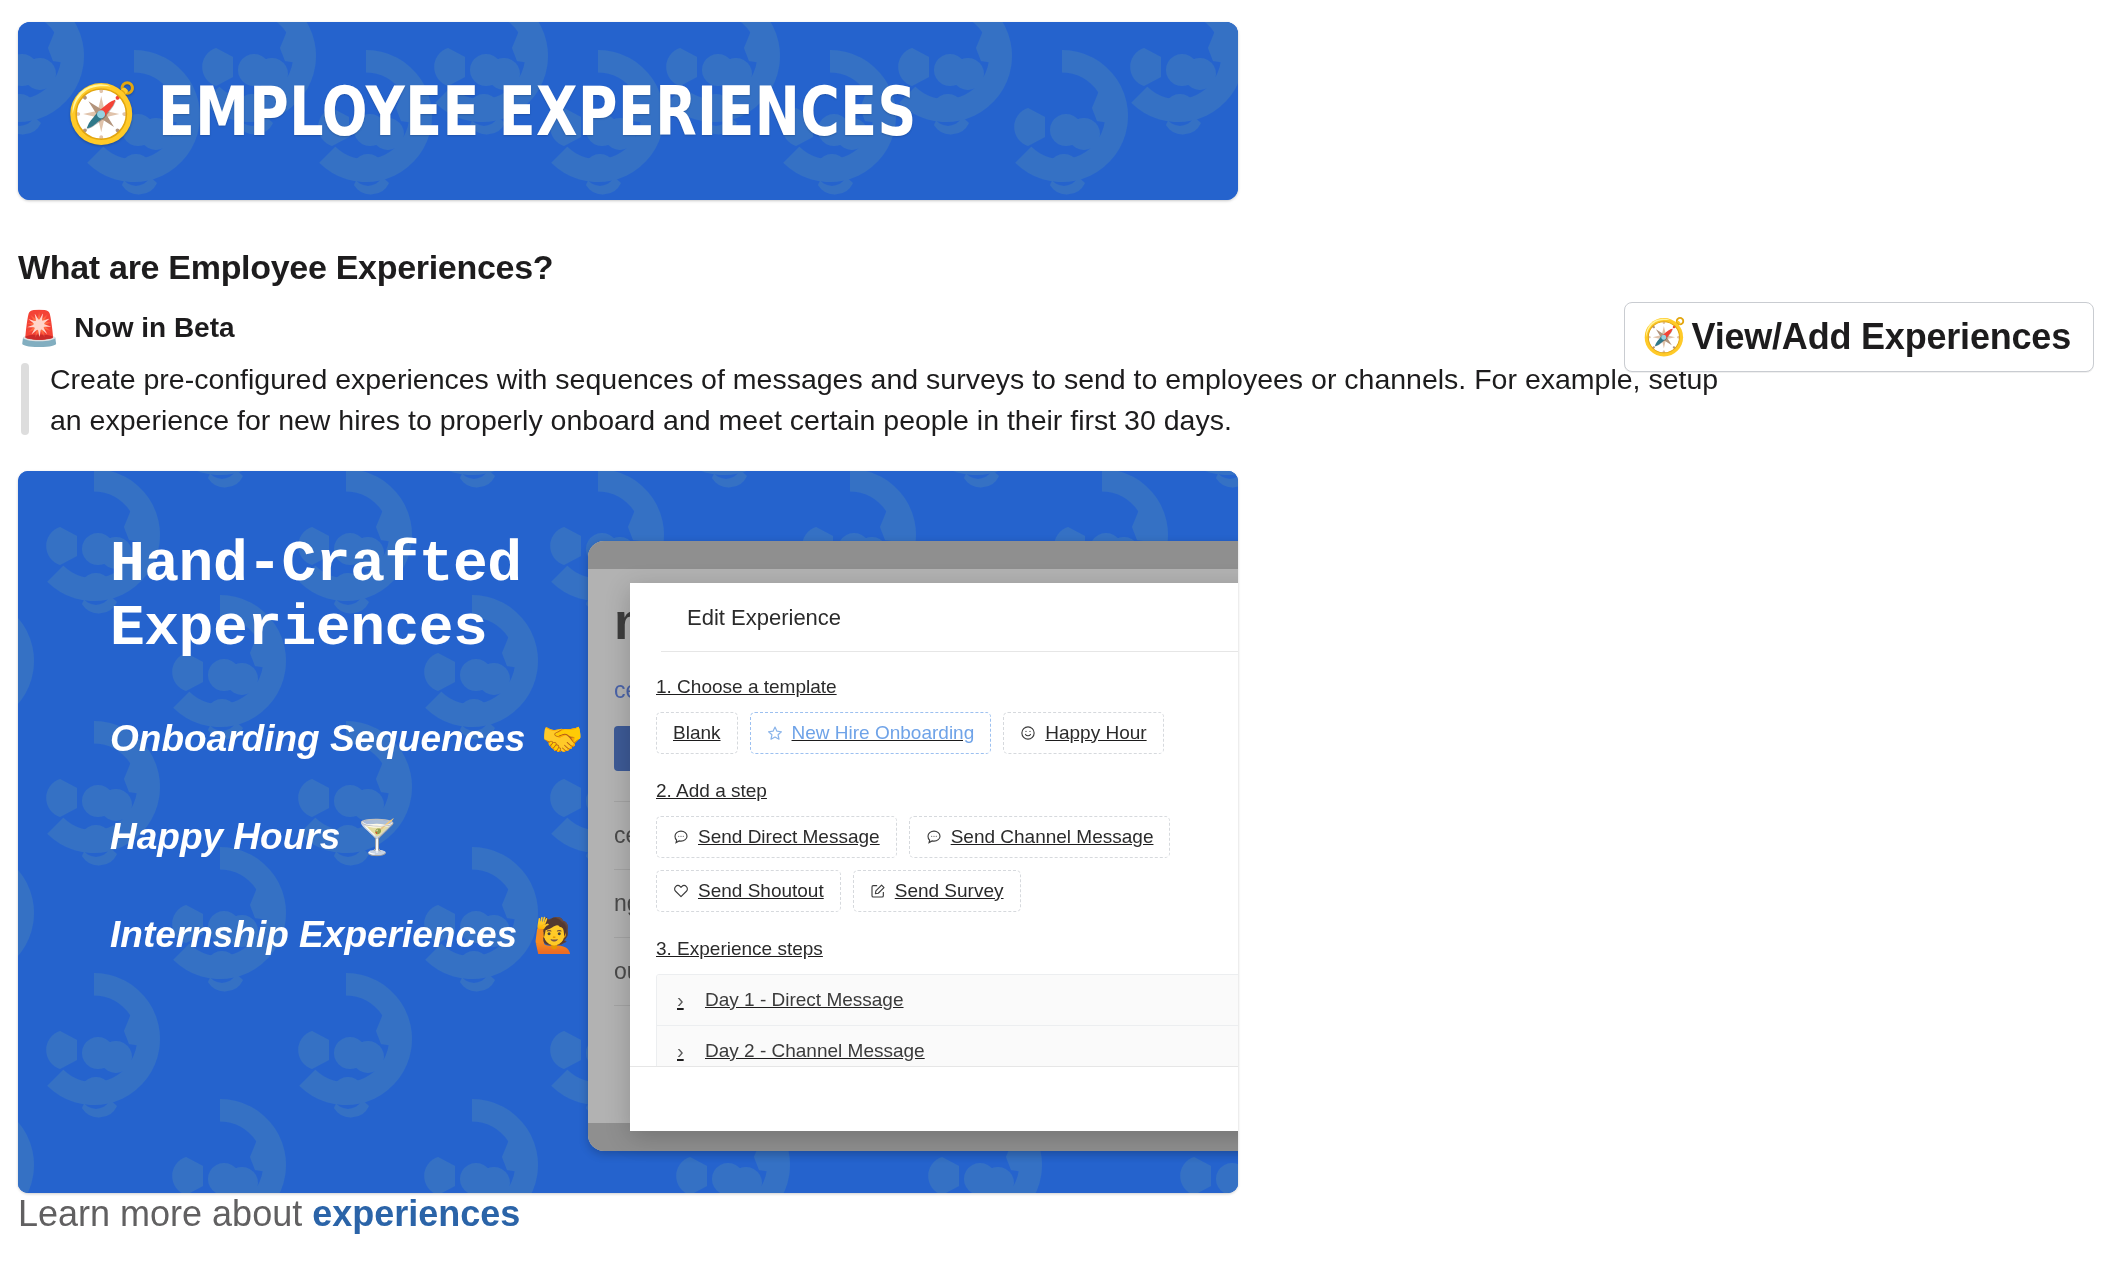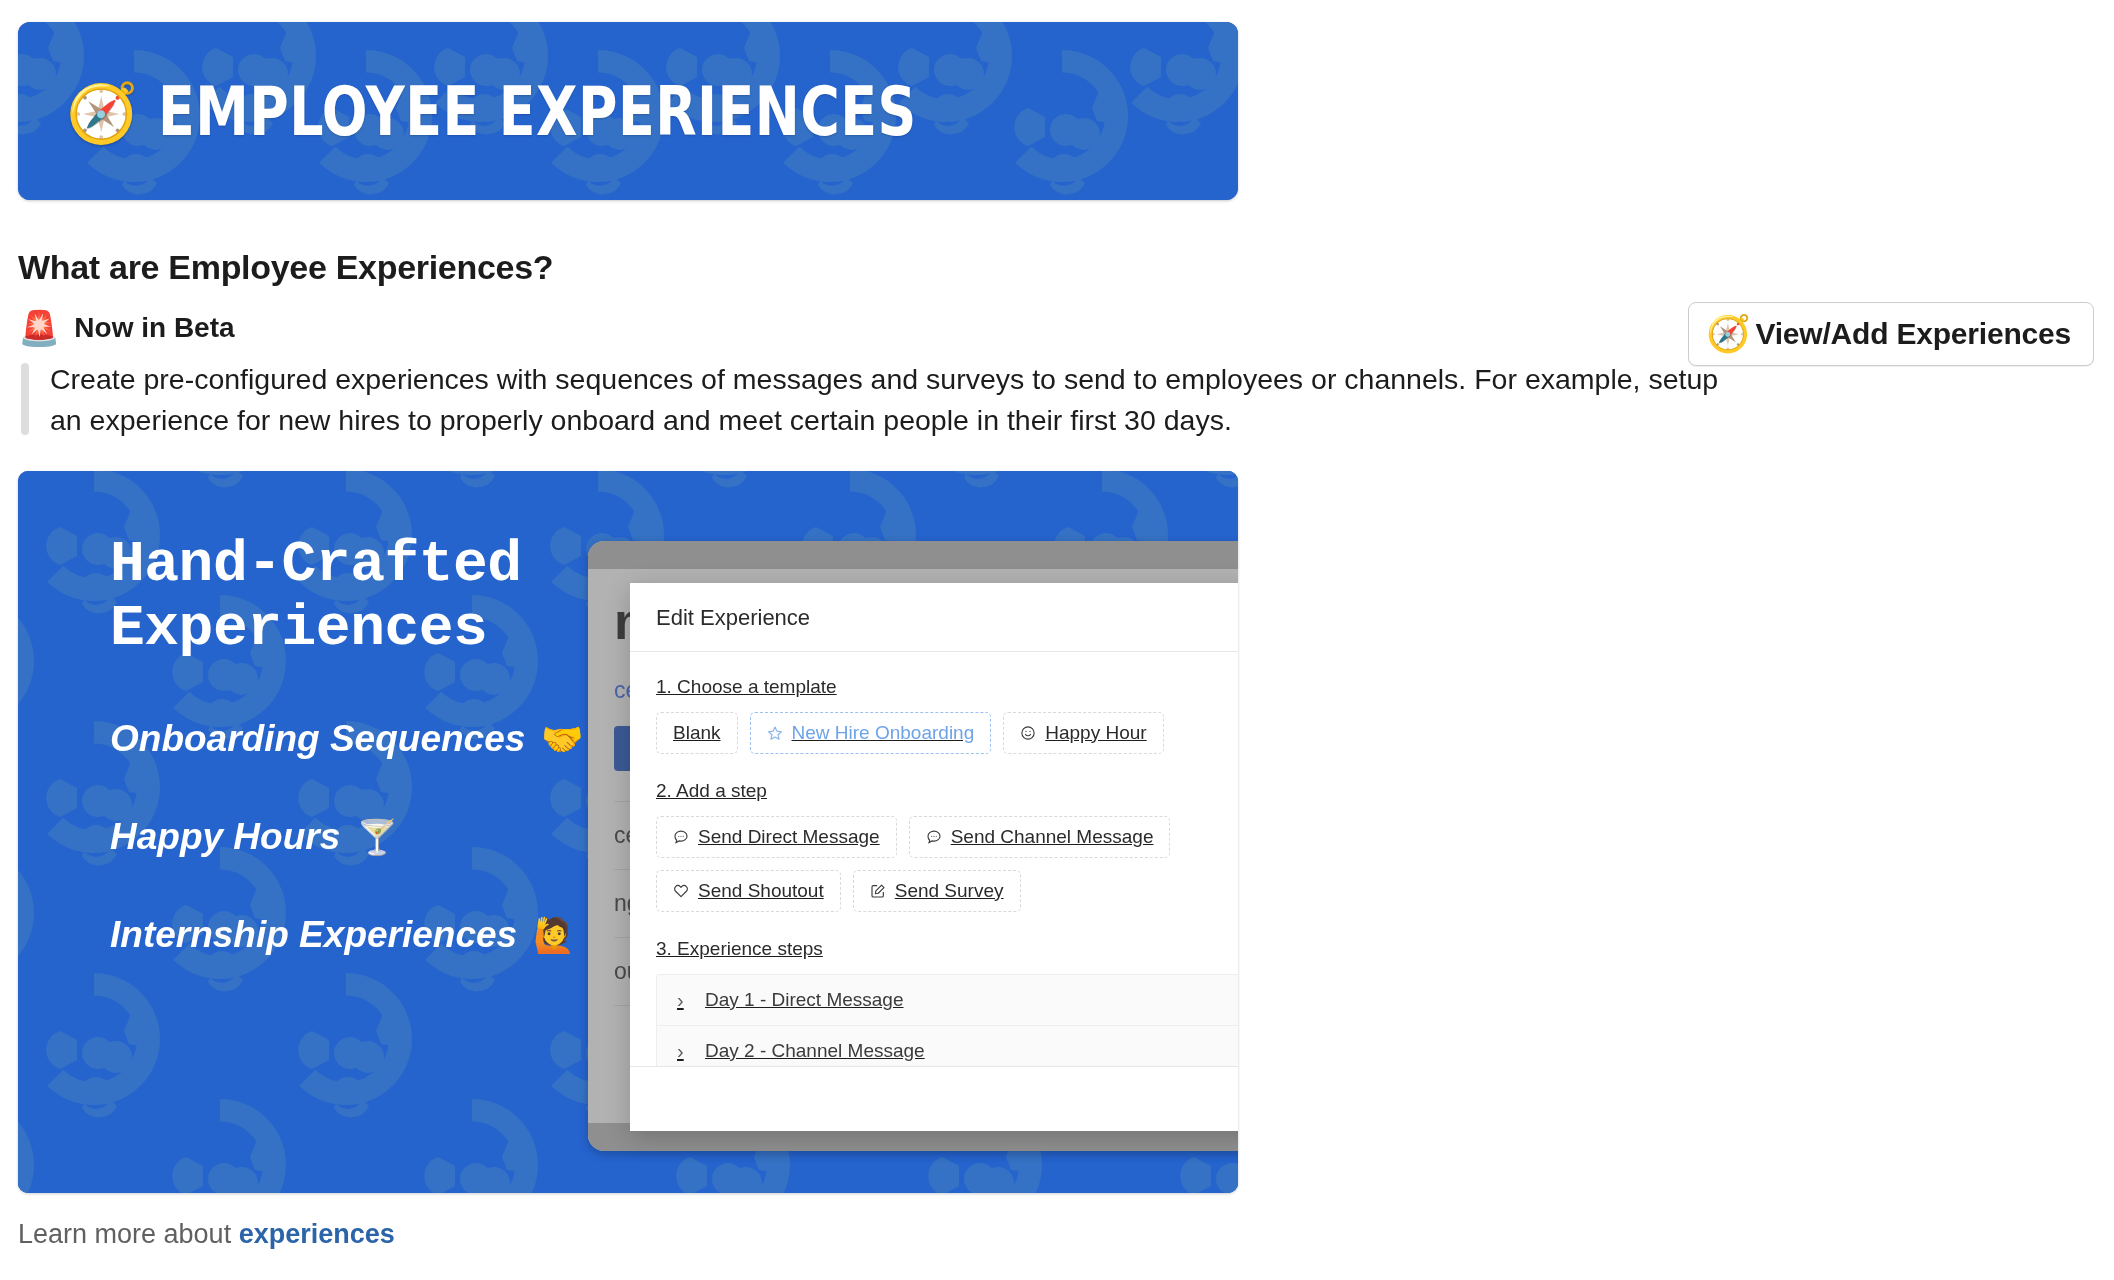--- a/index.html
+++ b/index.html
@@ -136,21 +136,21 @@
     gap: 4px;
     background: #ffffff;
     border: 1px solid #c9ccd1;
     border-radius: 8px;
     padding: 13px 22px 13px 18px;
     box-shadow: 0 1px 0 rgba(0,0,0,.06);
     cursor: pointer;
   }
   .vae-emoji { font-size: 36px; line-height: 1; }
   .vae-label {
-    font-size: 30px;
+    font-size: 36px;
     font-weight: 700;
     color: #1d1c1d;
     letter-spacing: -0.2px;
   }
 
   
   .promo {
     position: relative;
     margin-top: 30px;
     width: 1220px;
@@ -261,20 +261,21 @@
     width: 700px;
     height: 548px;
     background: #ffffff;
     z-index: 4;
     box-shadow: 0 6px 24px rgba(0,0,0,.20);
     overflow: hidden;
   }
   .modal-header {
     padding: 22px 26px 20px 26px;
     border-bottom: 1px solid #e6e6e6;
+    margin-left: 31px;
   }
   .modal-title {
     font-size: 22px;
     color: #2b2b2b;
     font-weight: 400;
   }
   .modal-body { padding: 24px 26px 0 26px; text-decoration: underline; }
   .step-label {
     font-size: 19px;
     color: #2b2b2b;
@@ -333,22 +334,21 @@
   .modal-footer {
     position: absolute;
     left: 0; right: 0; bottom: 0;
     height: 64px;
     border-top: 1px solid #e6e6e6;
     background: #fff;
   }
 
   
   .learn-more {
-    margin-top: 26px;
-    font-size: 27px;
+    font-size: 36px;
     color: #616061;
   }
   .learn-more a {
     color: #2b64a8;
     font-weight: 700;
     text-decoration: none;
     cursor: pointer;
   }
 </style>
 </head>

